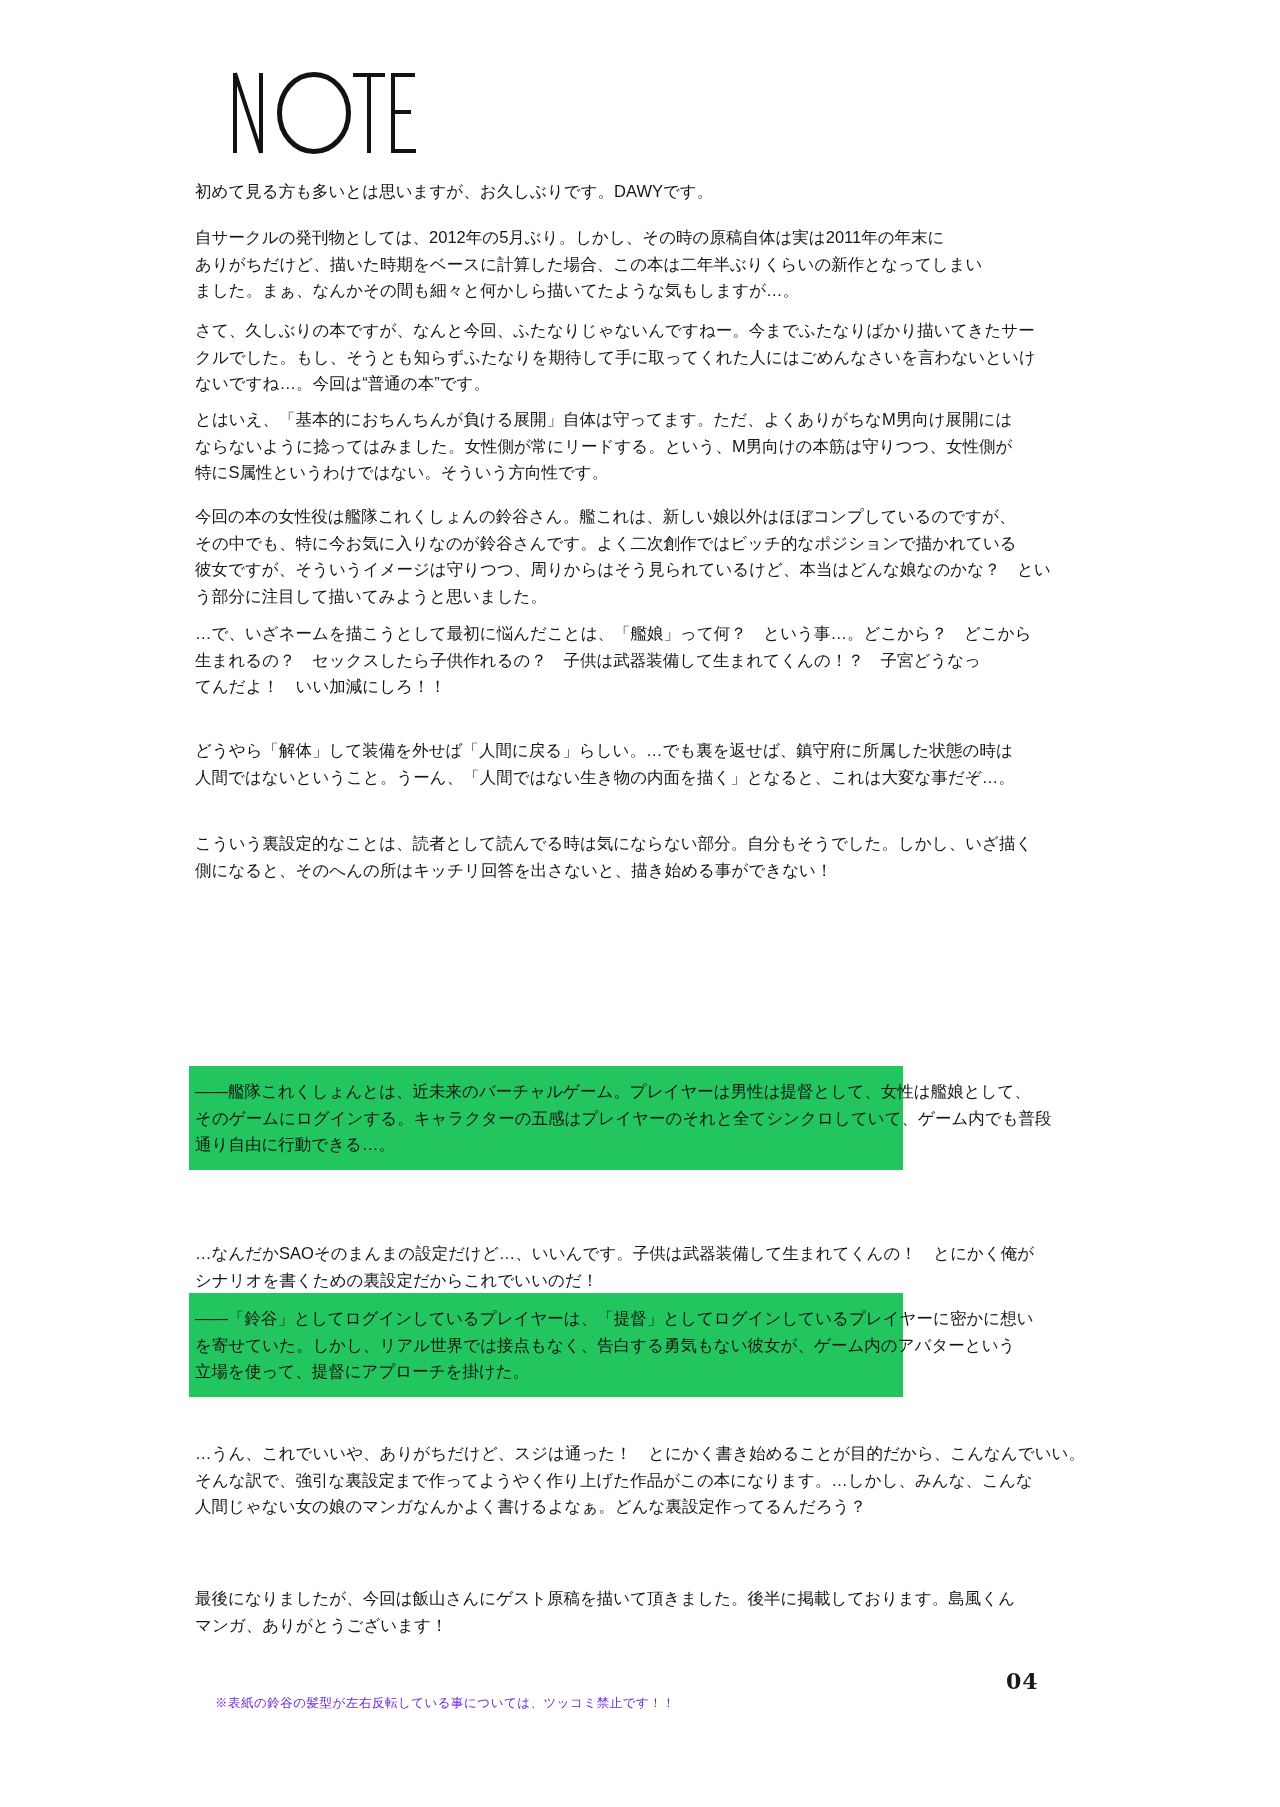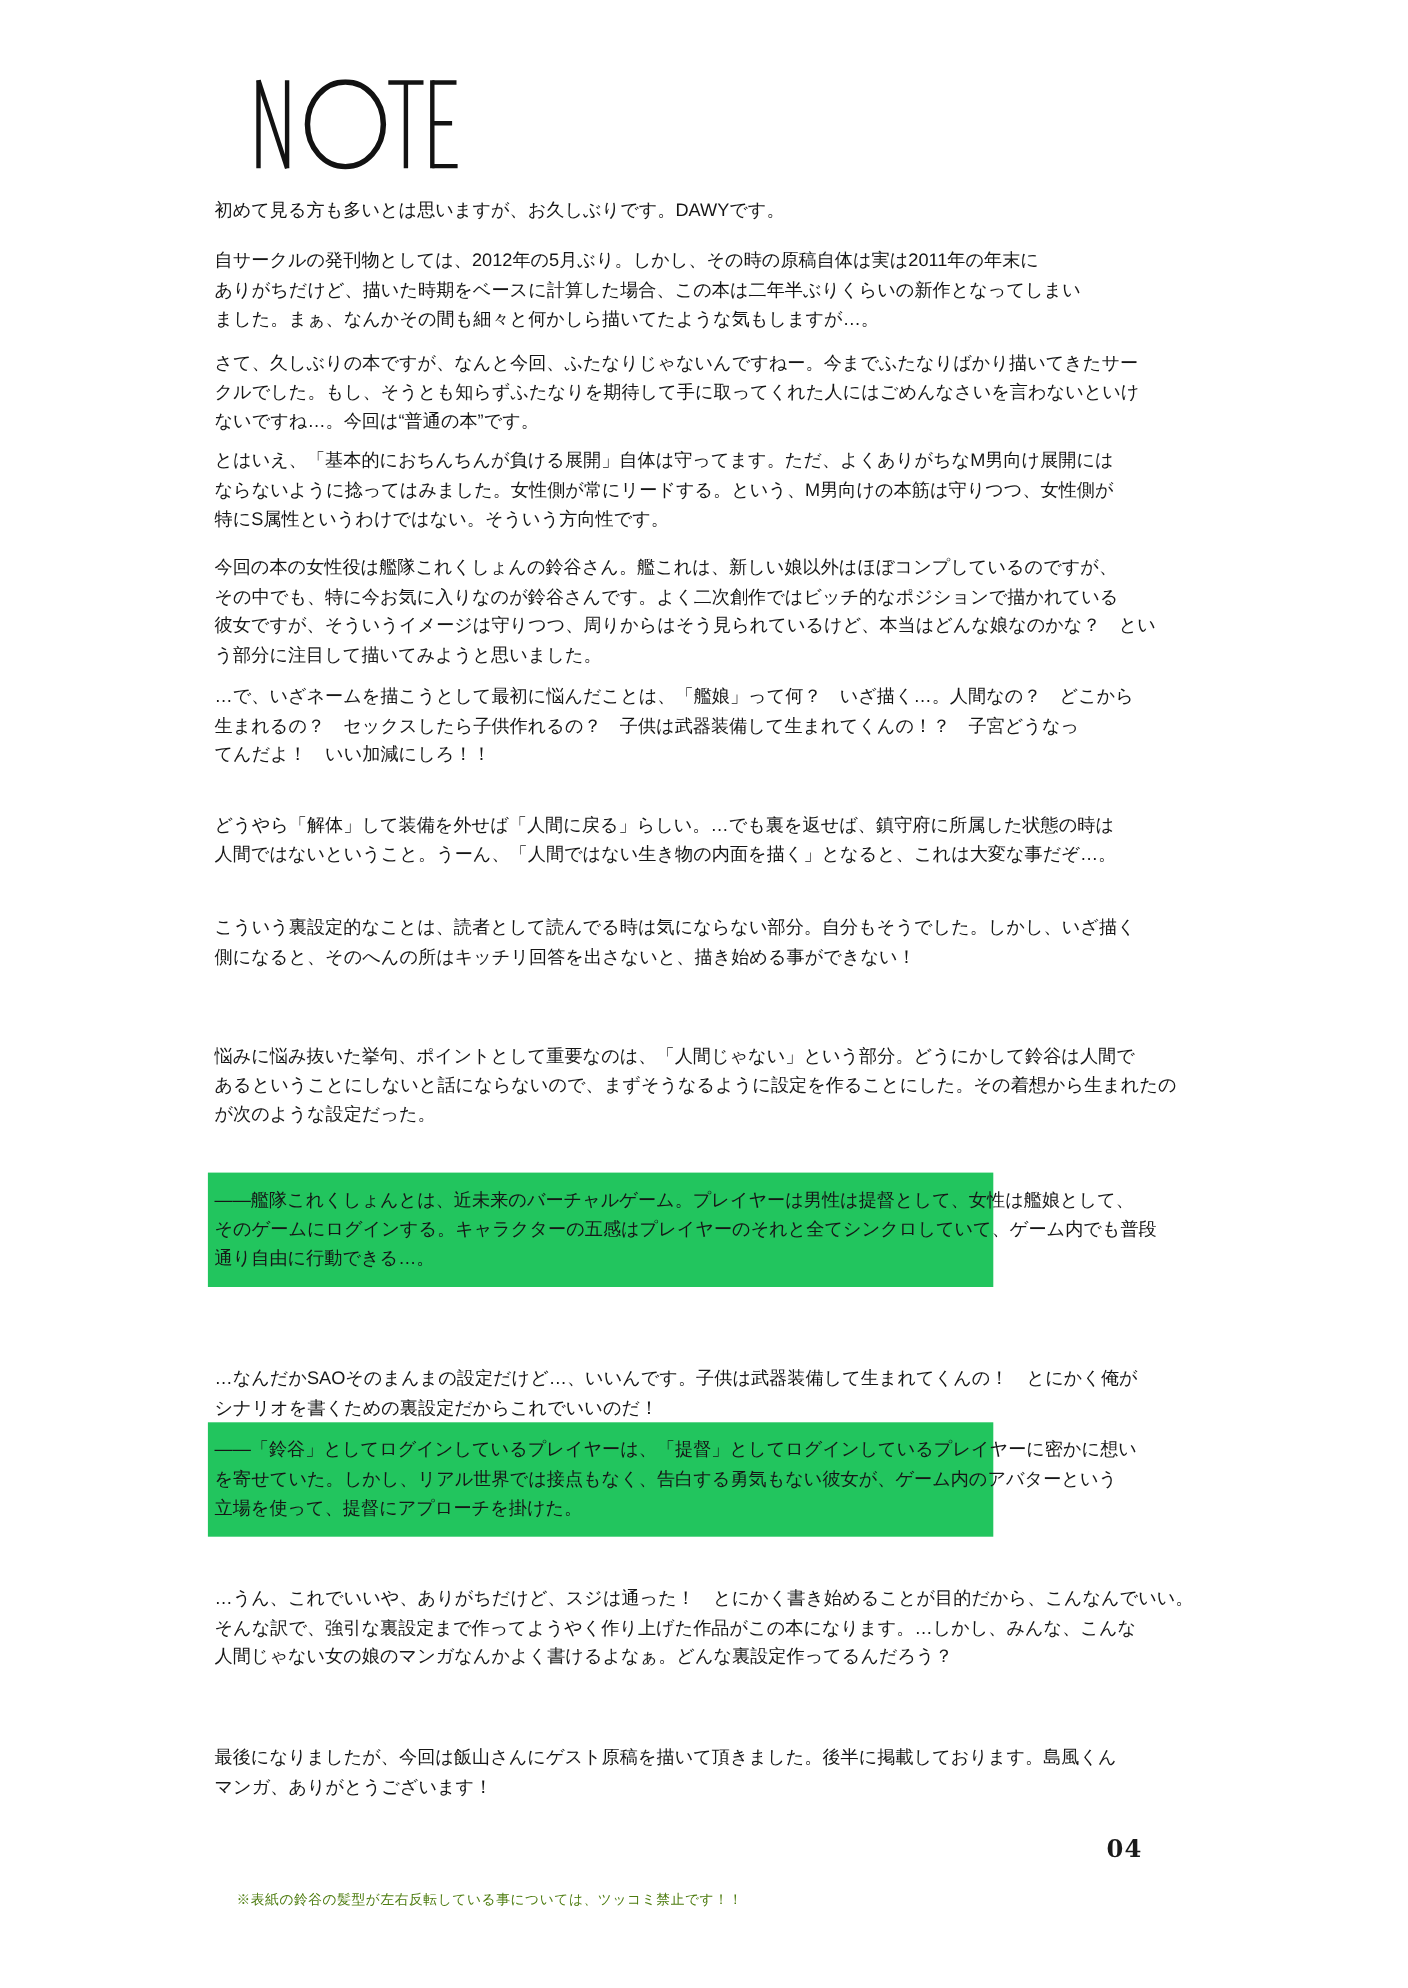--- a/index.html
+++ b/index.html
@@ -36,24 +36,23 @@
     padding: 12px 8px 12px 6px;
     margin-left: -6px;
     width: 700px;
   }
   .footnote {
     position: absolute;
     left: 215px;
     top: 1695px;
     font-family: Liberation Sans, sans-serif;
     font-size: 12.5px;
-    color: #4d7c0f;
+    color: #6d28d9;
     letter-spacing: 0.5px;
     white-space: pre;
-    margin-top: 24px;
   }
   .page-number {
     position: absolute;
     left: 1006px;
     top: 1668px;
     font-family: "DejaVu Serif", "Liberation Serif", serif;
     font-size: 22px;
     color: #1a1a1a;
     letter-spacing: 1px;
     font-weight: bold;
@@ -98,30 +97,27 @@
   <div class="para" style="top:317px">さて、久しぶりの本ですが、なんと今回、ふたなりじゃないんですねー。今までふたなりばかり描いてきたサー
 クルでした。もし、そうとも知らずふたなりを期待して手に取ってくれた人にはごめんなさいを言わないといけ
 ないですね…。今回は“普通の本”です。</div>
   <div class="para" style="top:406px">とはいえ、「基本的におちんちんが負ける展開」自体は守ってます。ただ、よくありがちなM男向け展開には
 ならないように捻ってはみました。女性側が常にリードする。という、M男向けの本筋は守りつつ、女性側が
 特にS属性というわけではない。そういう方向性です。</div>
   <div class="para" style="top:503px">今回の本の女性役は艦隊これくしょんの鈴谷さん。艦これは、新しい娘以外はほぼコンプしているのですが、
 その中でも、特に今お気に入りなのが鈴谷さんです。よく二次創作ではビッチ的なポジションで描かれている
 彼女ですが、そういうイメージは守りつつ、周りからはそう見られているけど、本当はどんな娘なのかな？　とい
 う部分に注目して描いてみようと思いました。</div>
-  <div class="para" style="top:620px">…で、いざネームを描こうとして最初に悩んだことは、「艦娘」って何？　いざ描く…。人間なの？　どこから
+  <div class="para" style="top:620px">…で、いざネームを描こうとして最初に悩んだことは、「艦娘」って何？　という事…。どこから？　どこから
 生まれるの？　セックスしたら子供作れるの？　子供は武器装備して生まれてくんの！？　子宮どうなっ
 てんだよ！　いい加減にしろ！！</div>
   <div class="para" style="top:737px">どうやら「解体」して装備を外せば「人間に戻る」らしい。…でも裏を返せば、鎮守府に所属した状態の時は
 人間ではないということ。うーん、「人間ではない生き物の内面を描く」となると、これは大変な事だぞ…。</div>
   <div class="para" style="top:830px">こういう裏設定的なことは、読者として読んでる時は気にならない部分。自分もそうでした。しかし、いざ描く
 側になると、そのへんの所はキッチリ回答を出さないと、描き始める事ができない！</div>
-  <div class="para" style="top:947px">悩みに悩み抜いた挙句、ポイントとして重要なのは、「人間じゃない」という部分。どうにかして鈴谷は人間で
-あるということにしないと話にならないので、まずそうなるように設定を作ることにした。その着想から生まれたの
-が次のような設定だった。</div>
 
   <div class="para highlight" style="top:1066px">――艦隊これくしょんとは、近未来のバーチャルゲーム。プレイヤーは男性は提督として、女性は艦娘として、
 そのゲームにログインする。キャラクターの五感はプレイヤーのそれと全てシンクロしていて、ゲーム内でも普段
 通り自由に行動できる…。</div>
 
   <div class="para" style="top:1240px">…なんだかSAOそのまんまの設定だけど…、いいんです。子供は武器装備して生まれてくんの！　とにかく俺が
 シナリオを書くための裏設定だからこれでいいのだ！</div>
 
   <div class="para" style="top:1440px">…うん、これでいいや、ありがちだけど、スジは通った！　とにかく書き始めることが目的だから、こんなんでいい。
 そんな訳で、強引な裏設定まで作ってようやく作り上げた作品がこの本になります。…しかし、みんな、こんな

